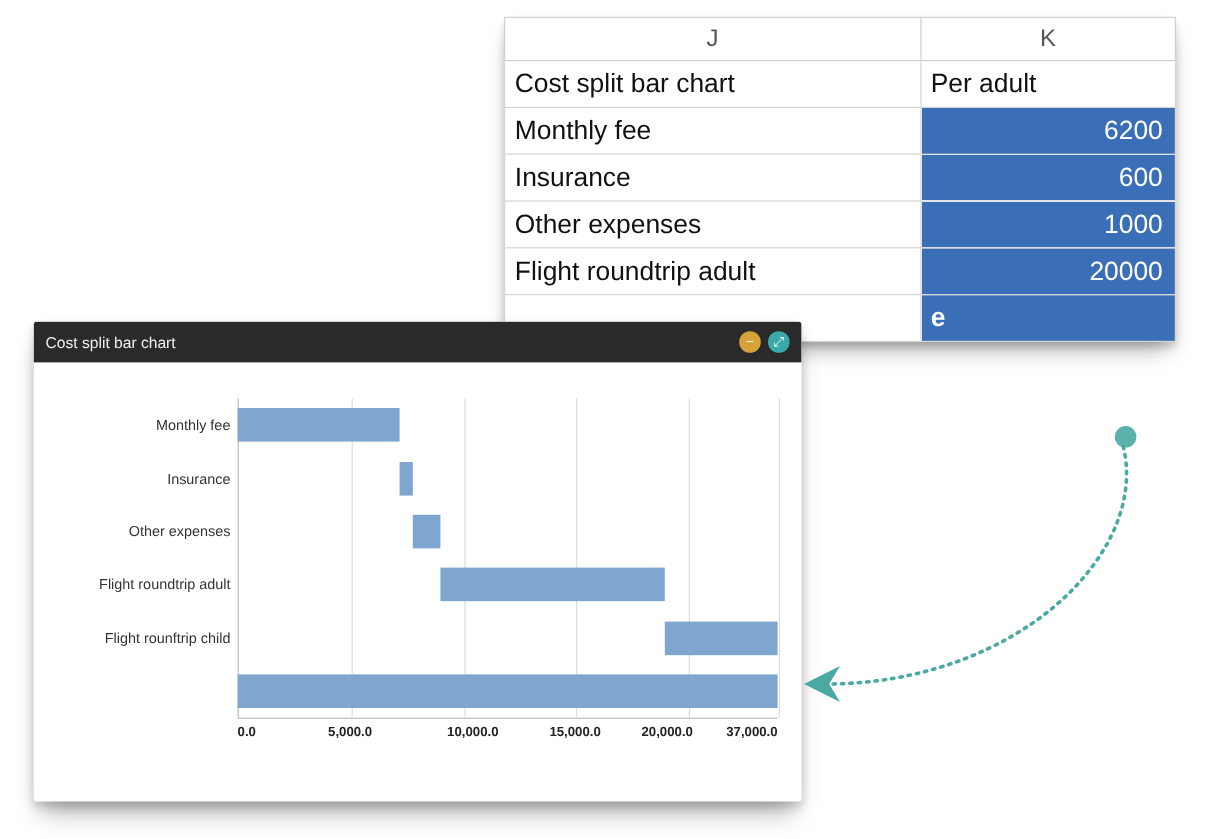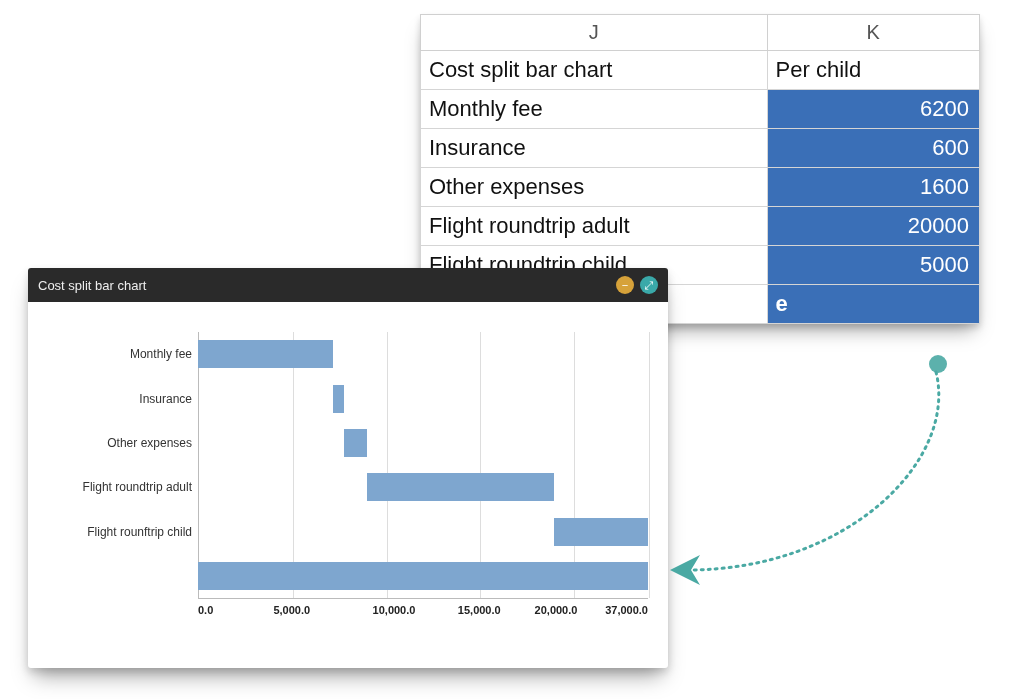--- a/index.html
+++ b/index.html
@@ -180,41 +180,37 @@
       </colgroup>
     <thead>
       <tr>
         <th>J</th>
         <th>K</th>
       </tr>
     </thead>
     <tbody>
       <tr>
         <td class="label header-label">Cost split bar chart</td>
-        <td class="header-value">Per child</td>
+        <td class="header-value">Per adult</td>
       </tr>
       <tr>
         <td class="label">Monthly fee</td>
         <td class="value">6200</td>
       </tr>
       <tr>
         <td class="label">Insurance</td>
         <td class="value">600</td>
       </tr>
       <tr>
         <td class="label">Other expenses</td>
-        <td class="value">1600</td>
+        <td class="value">1000</td>
       </tr>
       <tr>
         <td class="label">Flight roundtrip adult</td>
         <td class="value">20000</td>
-      </tr>
-      <tr>
-        <td class="label">Flight roundtrip child</td>
-        <td class="value">5000</td>
       </tr>
       <tr>
         <td class="label tail-label"></td>
         <td class="value tail-value">e</td>
       </tr>
     </tbody>
   </table>
 </div>
 
 <div class="chart-card">

